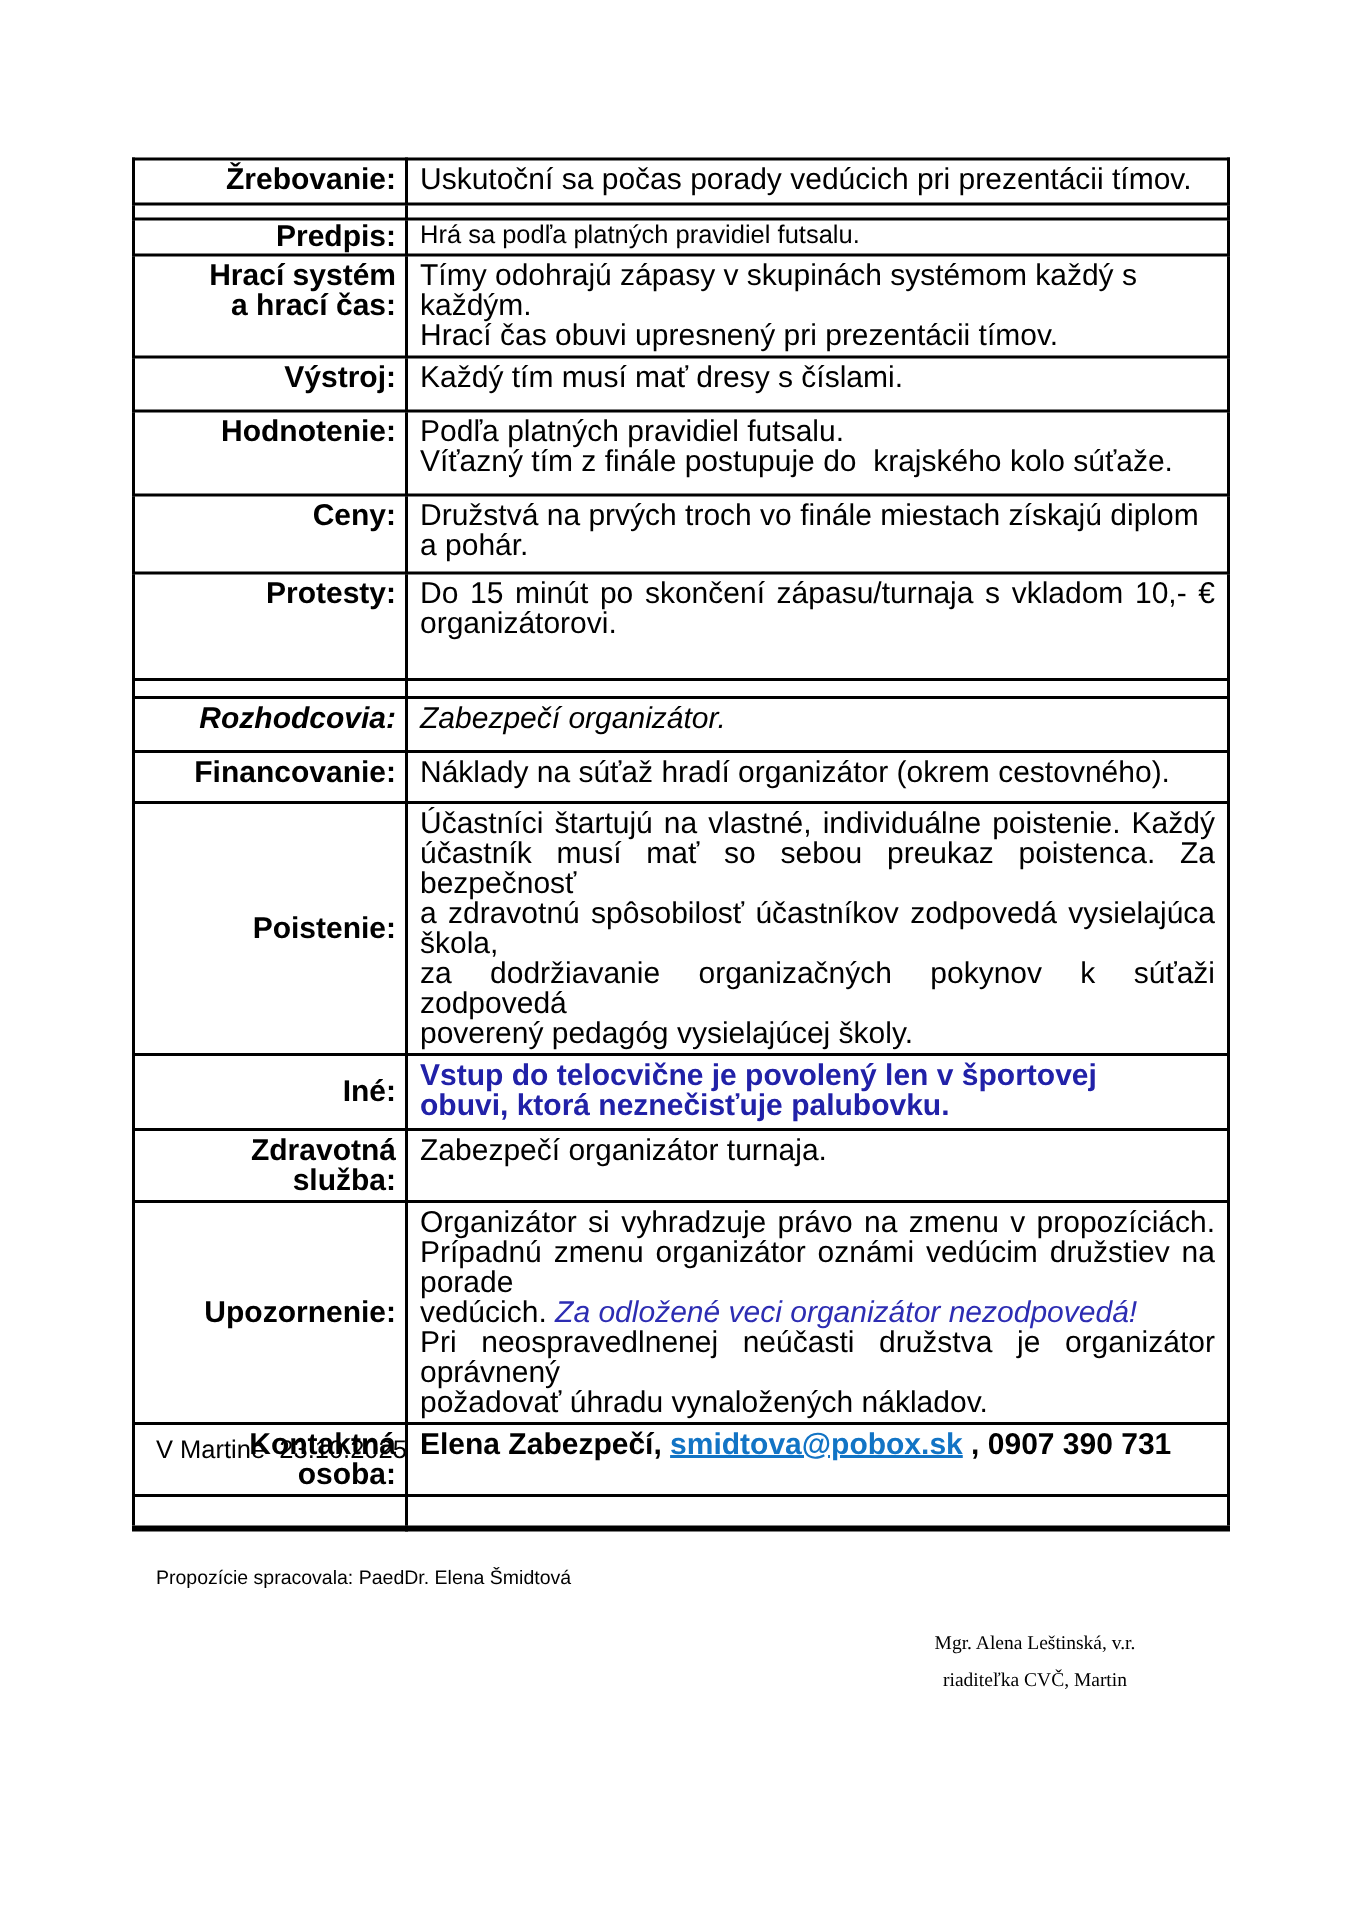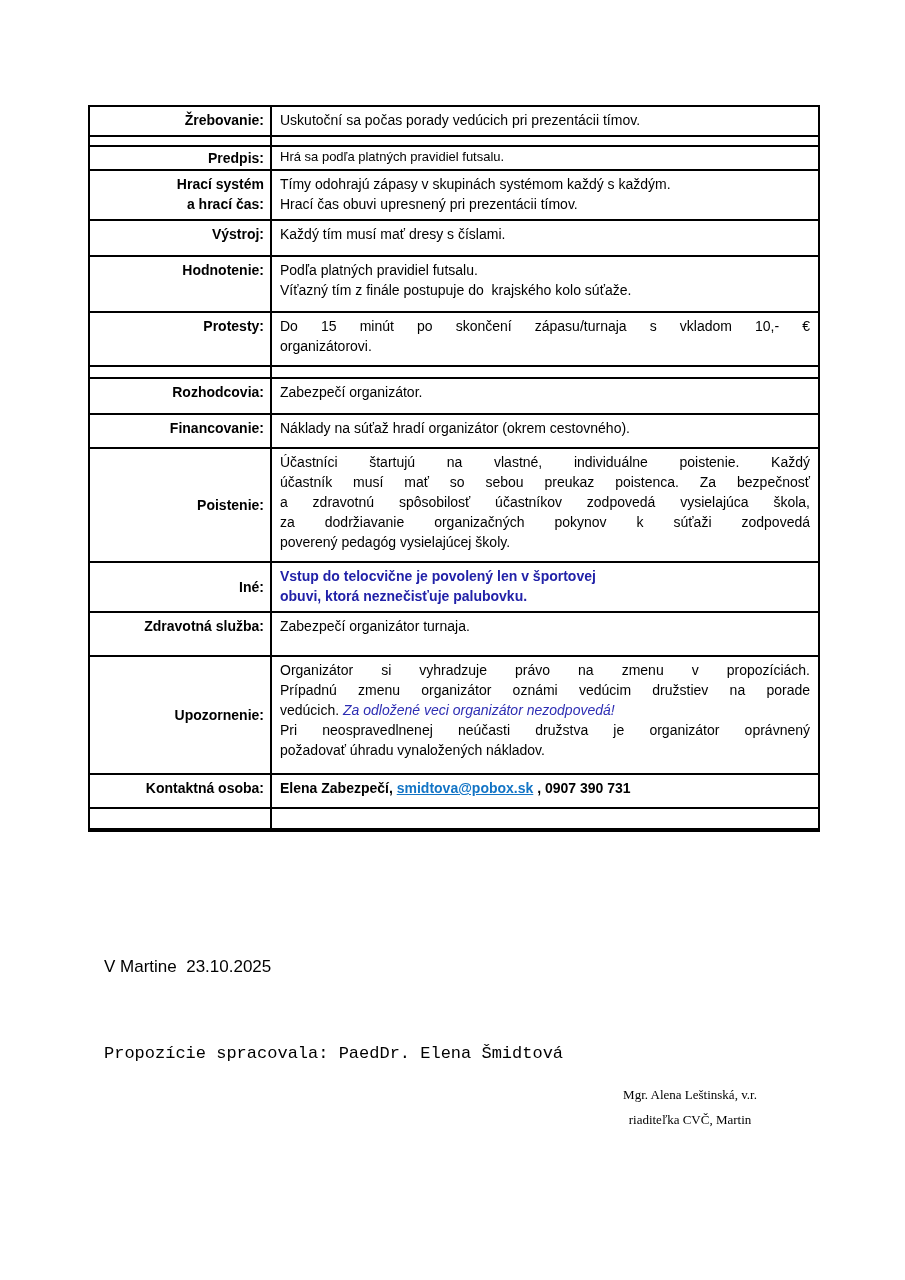--- a/index.html
+++ b/index.html
@@ -21,33 +21,33 @@
     width: 732px;
     border-collapse: collapse;
     table-layout: fixed;
     border: 2px solid #000;
     border-bottom-width: 4px;
   }
   td {
     border: 2px solid #000;
     padding: 3px 8px;
     vertical-align: top;
-    font-size: 14px;
+    font-size: 20px;
     line-height: 20px;
     overflow: hidden;
   }
   td.lbl {
     width: 166px;
     text-align: right;
     font-weight: bold;
     padding-right: 6px;
     white-space: pre-line;
   }
   td.lbl.mid { vertical-align: middle; }
-  tr.small td.val { font-size: 13px; line-height: 17px; }
+  tr.small td.val { font-size: 17px; line-height: 17px; }
   tr.small td { padding-top: 1px; padding-bottom: 1px; }
   tr.spacer td { padding: 0; height: 8px; }
   .ln { white-space: pre-wrap; }
   .ln.just {
     white-space: normal;
     text-align: justify;
     text-align-last: justify;
   }
   .rs-b { font-weight: bold; }
   .rs-b-blue { font-weight: bold; color: var(--c-heading-blue, #2121A8); }
@@ -57,21 +57,21 @@
     color: var(--c-link-blue, #1274C5);
     text-decoration: underline;
     cursor: pointer;
   }
   .place-date {
     position: absolute; left: 104px; top: 957px;
     font-size: 17px; white-space: pre;
   }
   .prepared-by {
     position: absolute; left: 104px; top: 1044px;
-    font-size: 17px; white-space: pre; font-family: Liberation Mono, monospace;
+    font-size: 13px; white-space: pre;
   }
   .signature {
     position: absolute; left: 550px; top: 1082px;
     width: 280px; text-align: center;
     font-size: 13px; line-height: 25px; font-family: Liberation Serif, serif;
   }
 </style>
 </head>
 <body>
 
@@ -109,32 +109,39 @@
             <div class="ln"><span>Každý tím musí mať dresy s číslami.</span></div>
           </td>
         </tr>
         <tr style="height: 56px; padding-left: 12px;">
           <td class="lbl">Hodnotenie:</td>
           <td class="val">
             <div class="ln"><span>Podľa platných pravidiel futsalu.</span></div>
             <div class="ln"><span>Víťazný tím z finále postupuje do  krajského kolo súťaže.</span></div>
           </td>
         </tr>
-        <tr style="height: 54px;">
+        <tr style="height: 52px;">
+          <td class="lbl">Ceny:</td>
+          <td class="val">
+            <div class="ln"><span>Družstvá na prvých troch vo finále miestach získajú diplom</span></div>
+            <div class="ln"><span>a pohár.</span></div>
+          </td>
+        </tr>
+        <tr style="height: 71px;">
           <td class="lbl">Protesty:</td>
           <td class="val">
             <div class="ln just"><span>Do 15 minút po skončení zápasu/turnaja s vkladom 10,- €</span></div>
             <div class="ln"><span>organizátorovi.</span></div>
           </td>
         </tr>
         <tr class="spacer" style="height: 12px;">
           <td class="lbl"></td>
           <td class="val"></td>
         </tr>
-        <tr style="height: 36px;">
+        <tr style="height: 36px; font-style: italic;">
           <td class="lbl">Rozhodcovia:</td>
           <td class="val">
             <div class="ln"><span>Zabezpečí organizátor.</span></div>
           </td>
         </tr>
         <tr style="height: 34px;">
           <td class="lbl">Financovanie:</td>
           <td class="val">
             <div class="ln"><span>Náklady na súťaž hradí organizátor (okrem cestovného).</span></div>
           </td>

